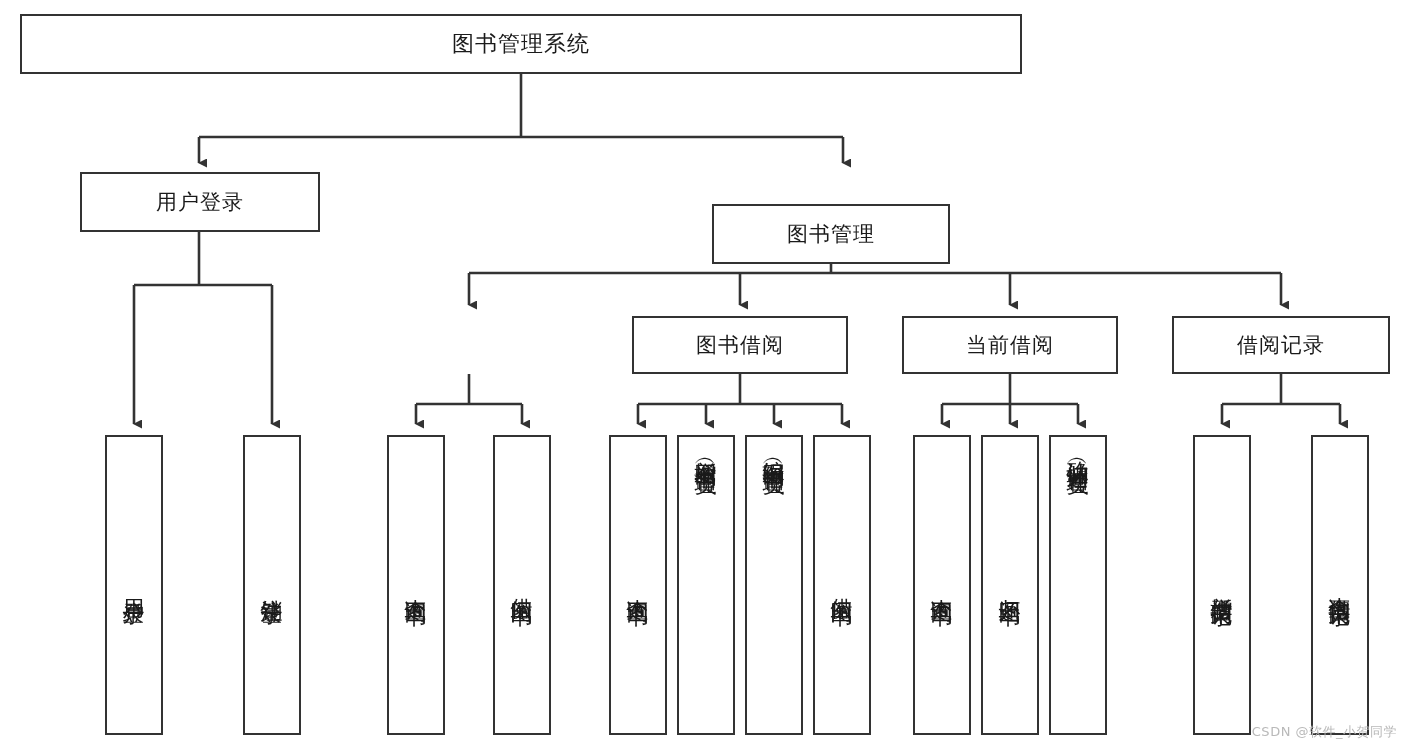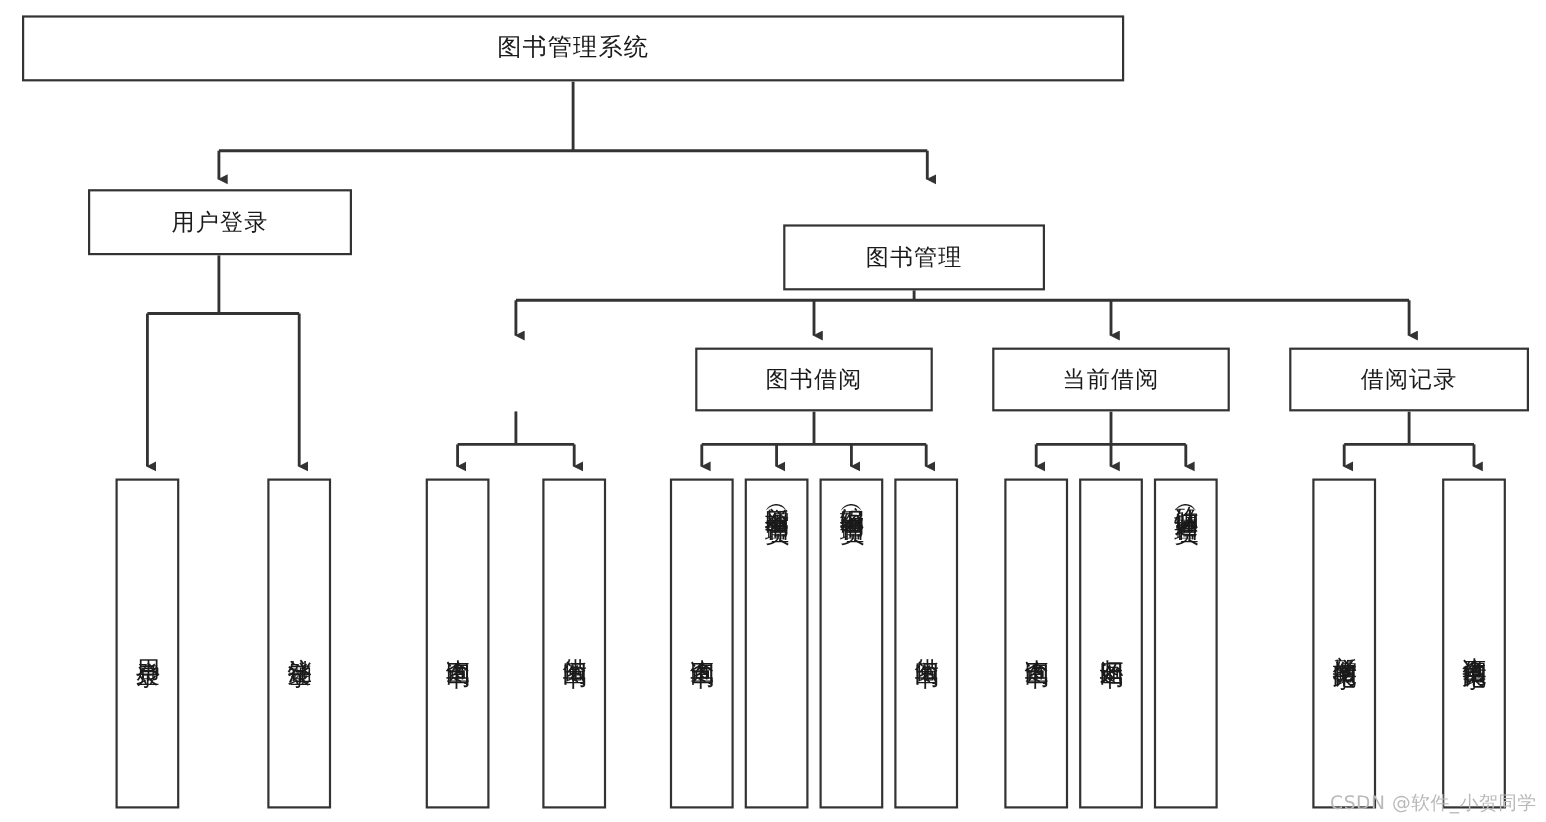--- a/index.html
+++ b/index.html
@@ -42,20 +42,21 @@
     color: #1a1a1a;
   }
   
   .node.horiz .label {
     font-size: 21px;
     letter-spacing: 1px;
     white-space: nowrap;
   }
   .node.root .label {
     font-size: 22px;
+    font-family: Liberation Serif, serif;
   }
   
   .node.vert {
     align-items: flex-start;
     padding-top: 6px;
   }
   .node.vert .label {
     writing-mode: vertical-rl;
     text-orientation: upright;
     font-size: 22px;
@@ -65,21 +66,21 @@
     margin: 0 auto;
   }
   .node.vert.mid {
     align-items: center;
     padding-top: 0;
   }
   #watermark {
     position: absolute;
     right: 8px;
     bottom: 6px;
-    font-size: 17px;
+    font-size: 13px;
     color: #b9b9b9;
     letter-spacing: 0.5px;
     white-space: nowrap;
     pointer-events: none;
     font-family: "DejaVu Sans", "Liberation Sans", sans-serif;
   }
 </style>
 </head>
 <body>
 

